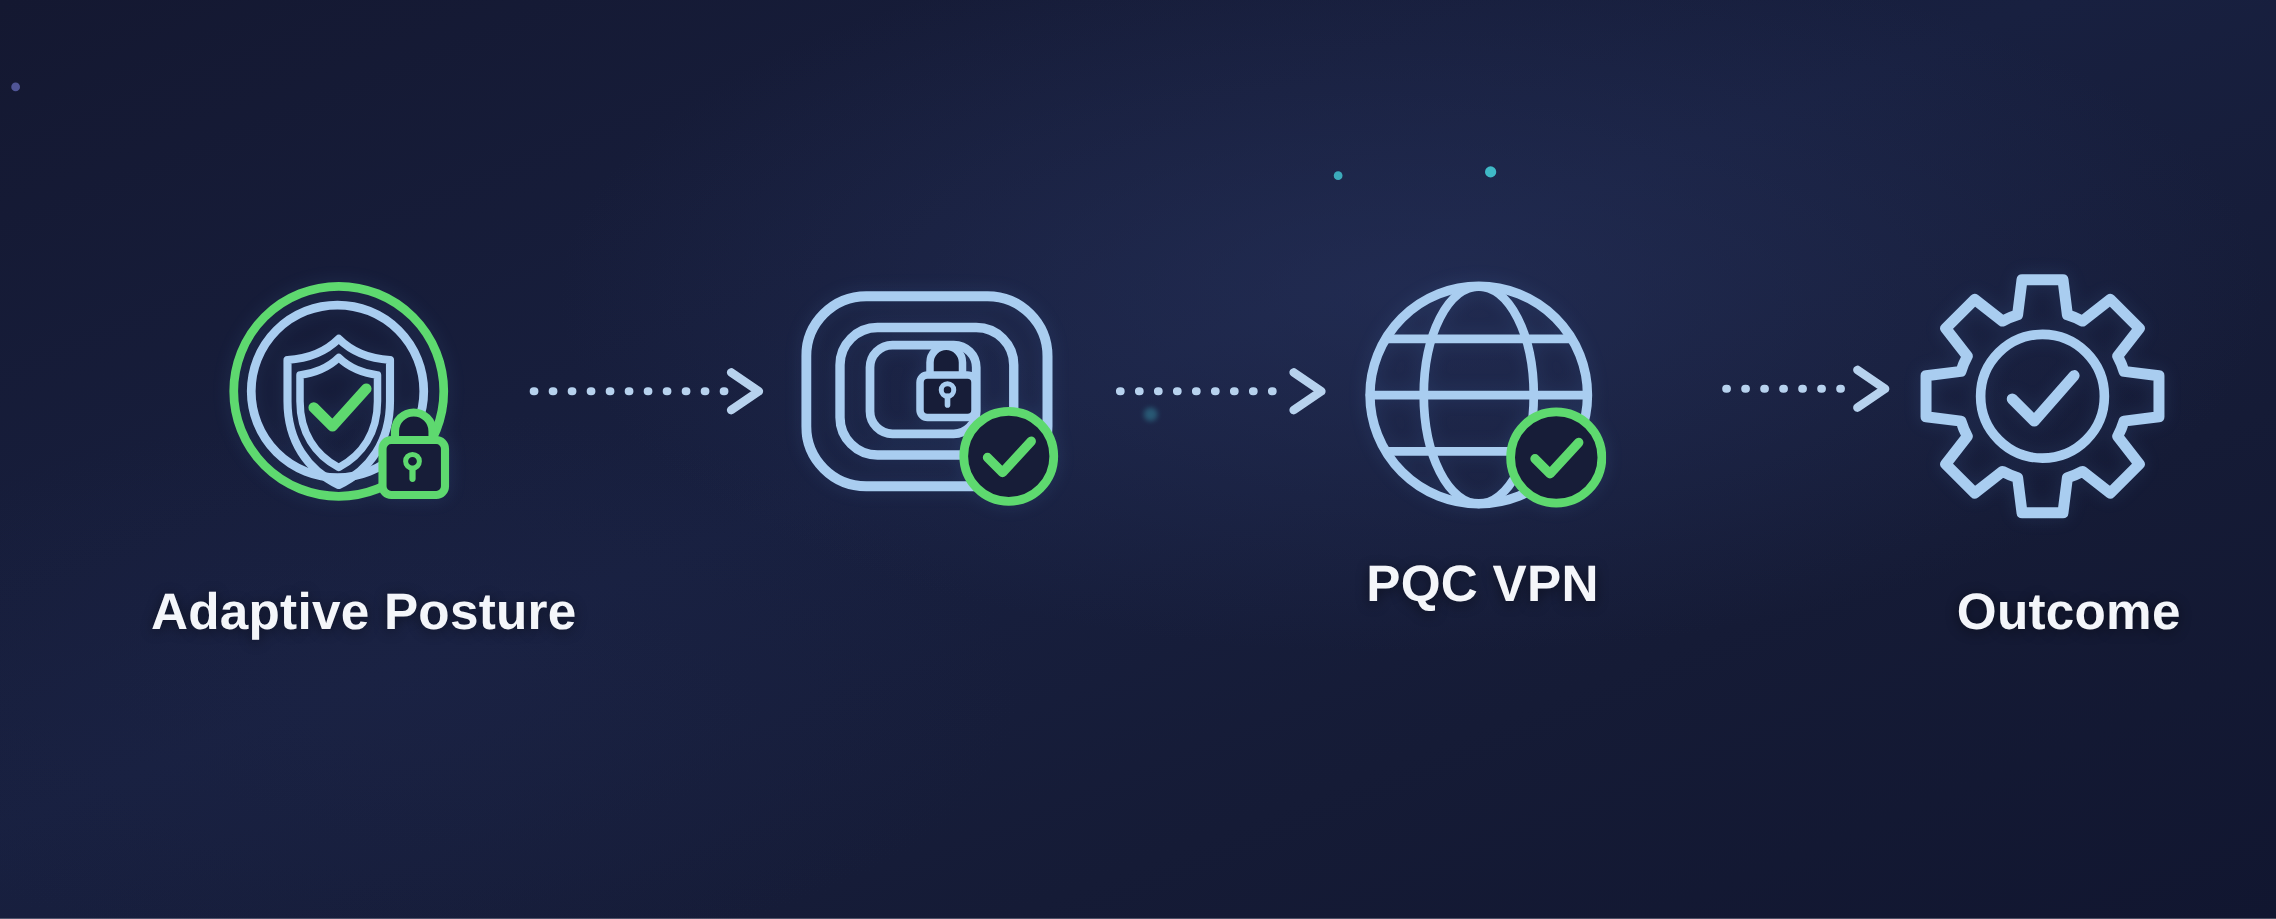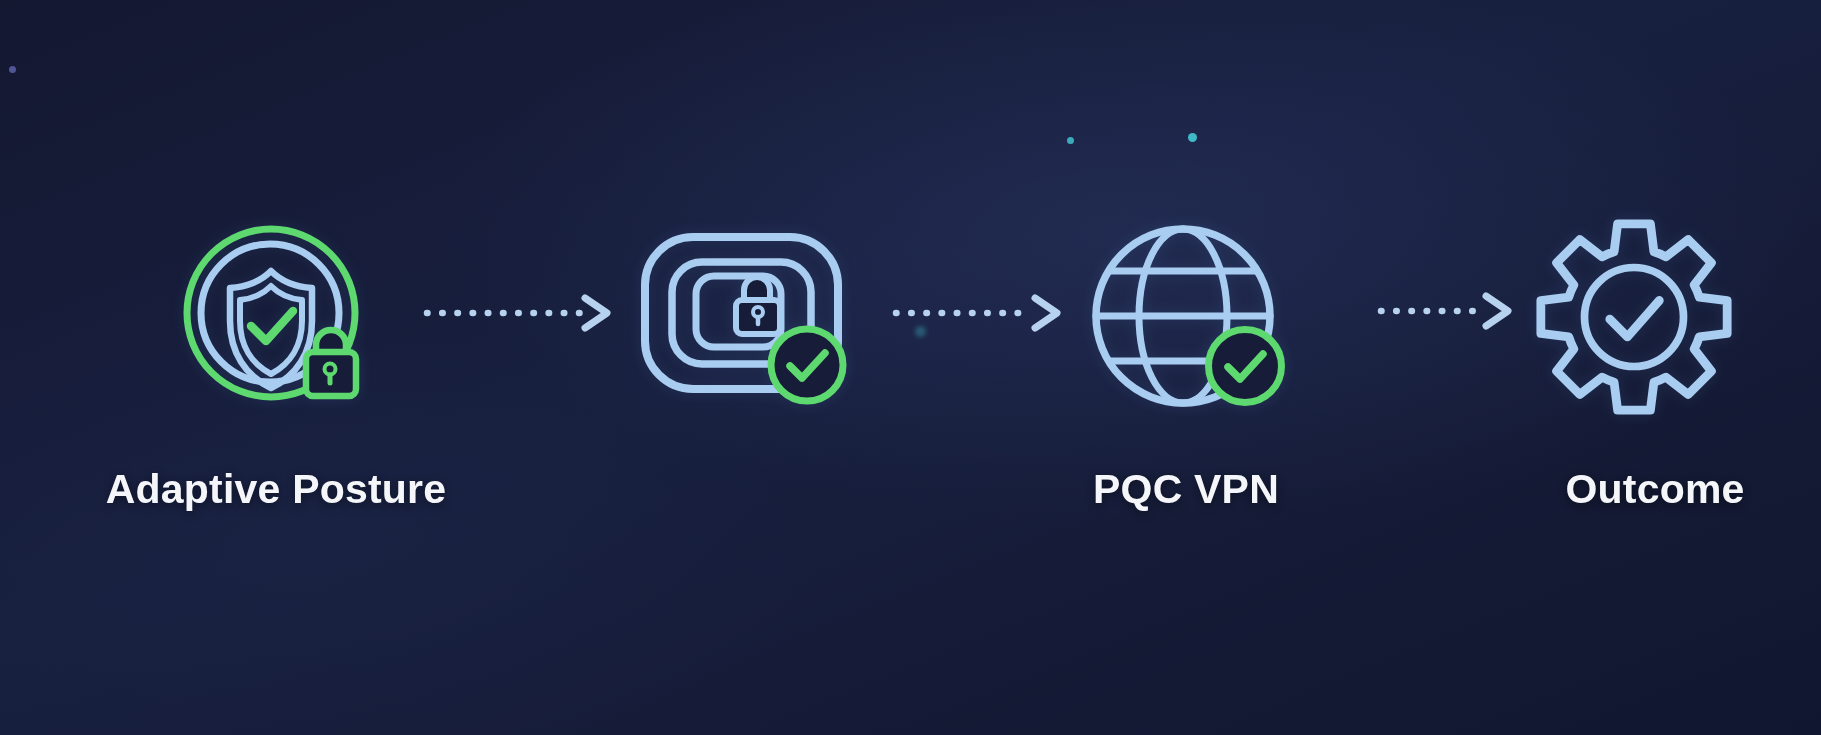--- a/index.html
+++ b/index.html
@@ -28,23 +28,23 @@
     font-size:41px;font-weight:700;color:var(--text);letter-spacing:.2px;
     text-shadow:0 2px 10px rgba(0,0,0,.45);
   }
   #icon-shield{left:180px;top:221px}
   #icon-tunnel{left:641px;top:231px}
   #icon-globe{left:1089px;top:224px}
   #icon-gear{left:1524px;top:207px}
   #arrow-1{left:421px;top:291px}
   #arrow-2{left:891px;top:291px}
   #arrow-3{left:1376px;top:289px}
-  #label-1{left:16px;top:466px}
+  #label-1{left:31px;top:466px}
   #label-2{left:495px;top:466px}
-  #label-3{left:926px;top:466px}
+  #label-3{left:926px;top:444px}
   #label-4{left:1395px;top:466px}
   .speck{position:absolute;border-radius:50%}
   .speck-1{left:1067px;top:137px;width:7px;height:7px;background:var(--dot_teal);opacity:.9}
   .speck-2{left:1188px;top:133px;width:9px;height:9px;background:var(--dot_teal)}
   .speck-3{left:9px;top:66px;width:7px;height:7px;background:var(--dot_purple);opacity:.85}
   .speck-4{left:915px;top:326px;width:11px;height:11px;background:var(--dot_teal);opacity:.35;filter:blur(2px)}
 </style>
 </head>
 <body>
 

